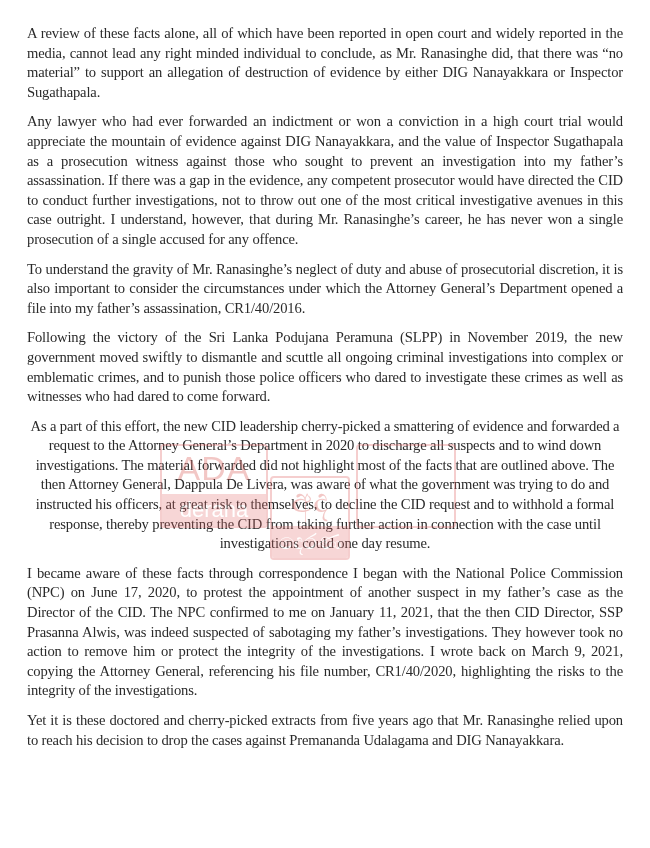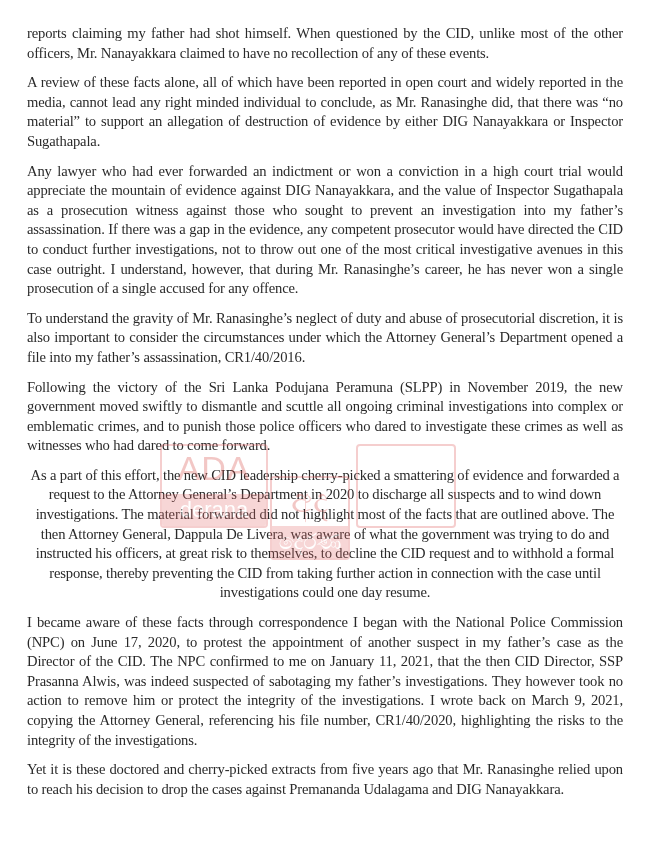--- a/index.html
+++ b/index.html
@@ -72,21 +72,20 @@
       font-size: 22px;
     }
     .wm-1 { left: 0; width: 108px; }
     .wm-2 { left: 110px; width: 80px; margin-top: 32px; }
     .wm-3 { left: 196px; width: 100px; }
   </style>
 </head>
 <body>
 
 <div class="page">
-  <p class="para">reports claiming my father had shot himself. When questioned by the CID, unlike most of the other officers, Mr. Nanayakkara claimed to have no recollection of any of these events.</p>
   <p class="para">A review of these facts alone, all of which have been reported in open court and widely reported in the media, cannot lead any right minded individual to conclude, as Mr. Ranasinghe did, that there was “no material” to support an allegation of destruction of evidence by either DIG Nanayakkara or Inspector Sugathapala.</p>
   <p class="para">Any lawyer who had ever forwarded an indictment or won a conviction in a high court trial would appreciate the mountain of evidence against DIG Nanayakkara, and the value of Inspector Sugathapala as a prosecution witness against those who sought to prevent an investigation into my father’s assassination. If there was a gap in the evidence, any competent prosecutor would have directed the CID to conduct further investigations, not to throw out one of the most critical investigative avenues in this case outright. I understand, however, that during Mr. Ranasinghe’s career, he has never won a single prosecution of a single accused for any offence.</p>
   <p class="para">To understand the gravity of Mr. Ranasinghe’s neglect of duty and abuse of prosecutorial discretion, it is also important to consider the circumstances under which the Attorney General’s Department opened a file into my father’s assassination, CR1/40/2016.</p>
   <p class="para">Following the victory of the Sri Lanka Podujana Peramuna (SLPP) in November 2019, the new government moved swiftly to dismantle and scuttle all ongoing criminal investigations into complex or emblematic crimes, and to punish those police officers who dared to investigate these crimes as well as witnesses who had dared to come forward.</p>
   <p class="para left">As a part of this effort, the new CID leadership cherry-picked a smattering of evidence and forwarded a request to the Attorney General’s Department in 2020 to discharge all suspects and to wind down investigations. The material forwarded did not highlight most of the facts that are outlined above. The then Attorney General, Dappula De Livera, was aware of what the government was trying to do and instructed his officers, at great risk to themselves, to decline the CID request and to withhold a formal response, thereby preventing the CID from taking further action in connection with the case until investigations could one day resume.</p>
   <p class="para">I became aware of these facts through correspondence I began with the National Police Commission (NPC) on June 17, 2020, to protest the appointment of another suspect in my father’s case as the Director of the CID. The NPC confirmed to me on January 11, 2021, that the then CID Director, SSP Prasanna Alwis, was indeed suspected of sabotaging my father’s investigations. They however took no action to remove him or protect the integrity of the investigations. I wrote back on March 9, 2021, copying the Attorney General, referencing his file number, CR1/40/2020, highlighting the risks to the integrity of the investigations.</p>
   <p class="para">Yet it is these doctored and cherry-picked extracts from five years ago that Mr. Ranasinghe relied upon to reach his decision to drop the cases against Premananda Udalagama and DIG Nanayakkara.</p>
 </div>
 
 <div class="watermark">

